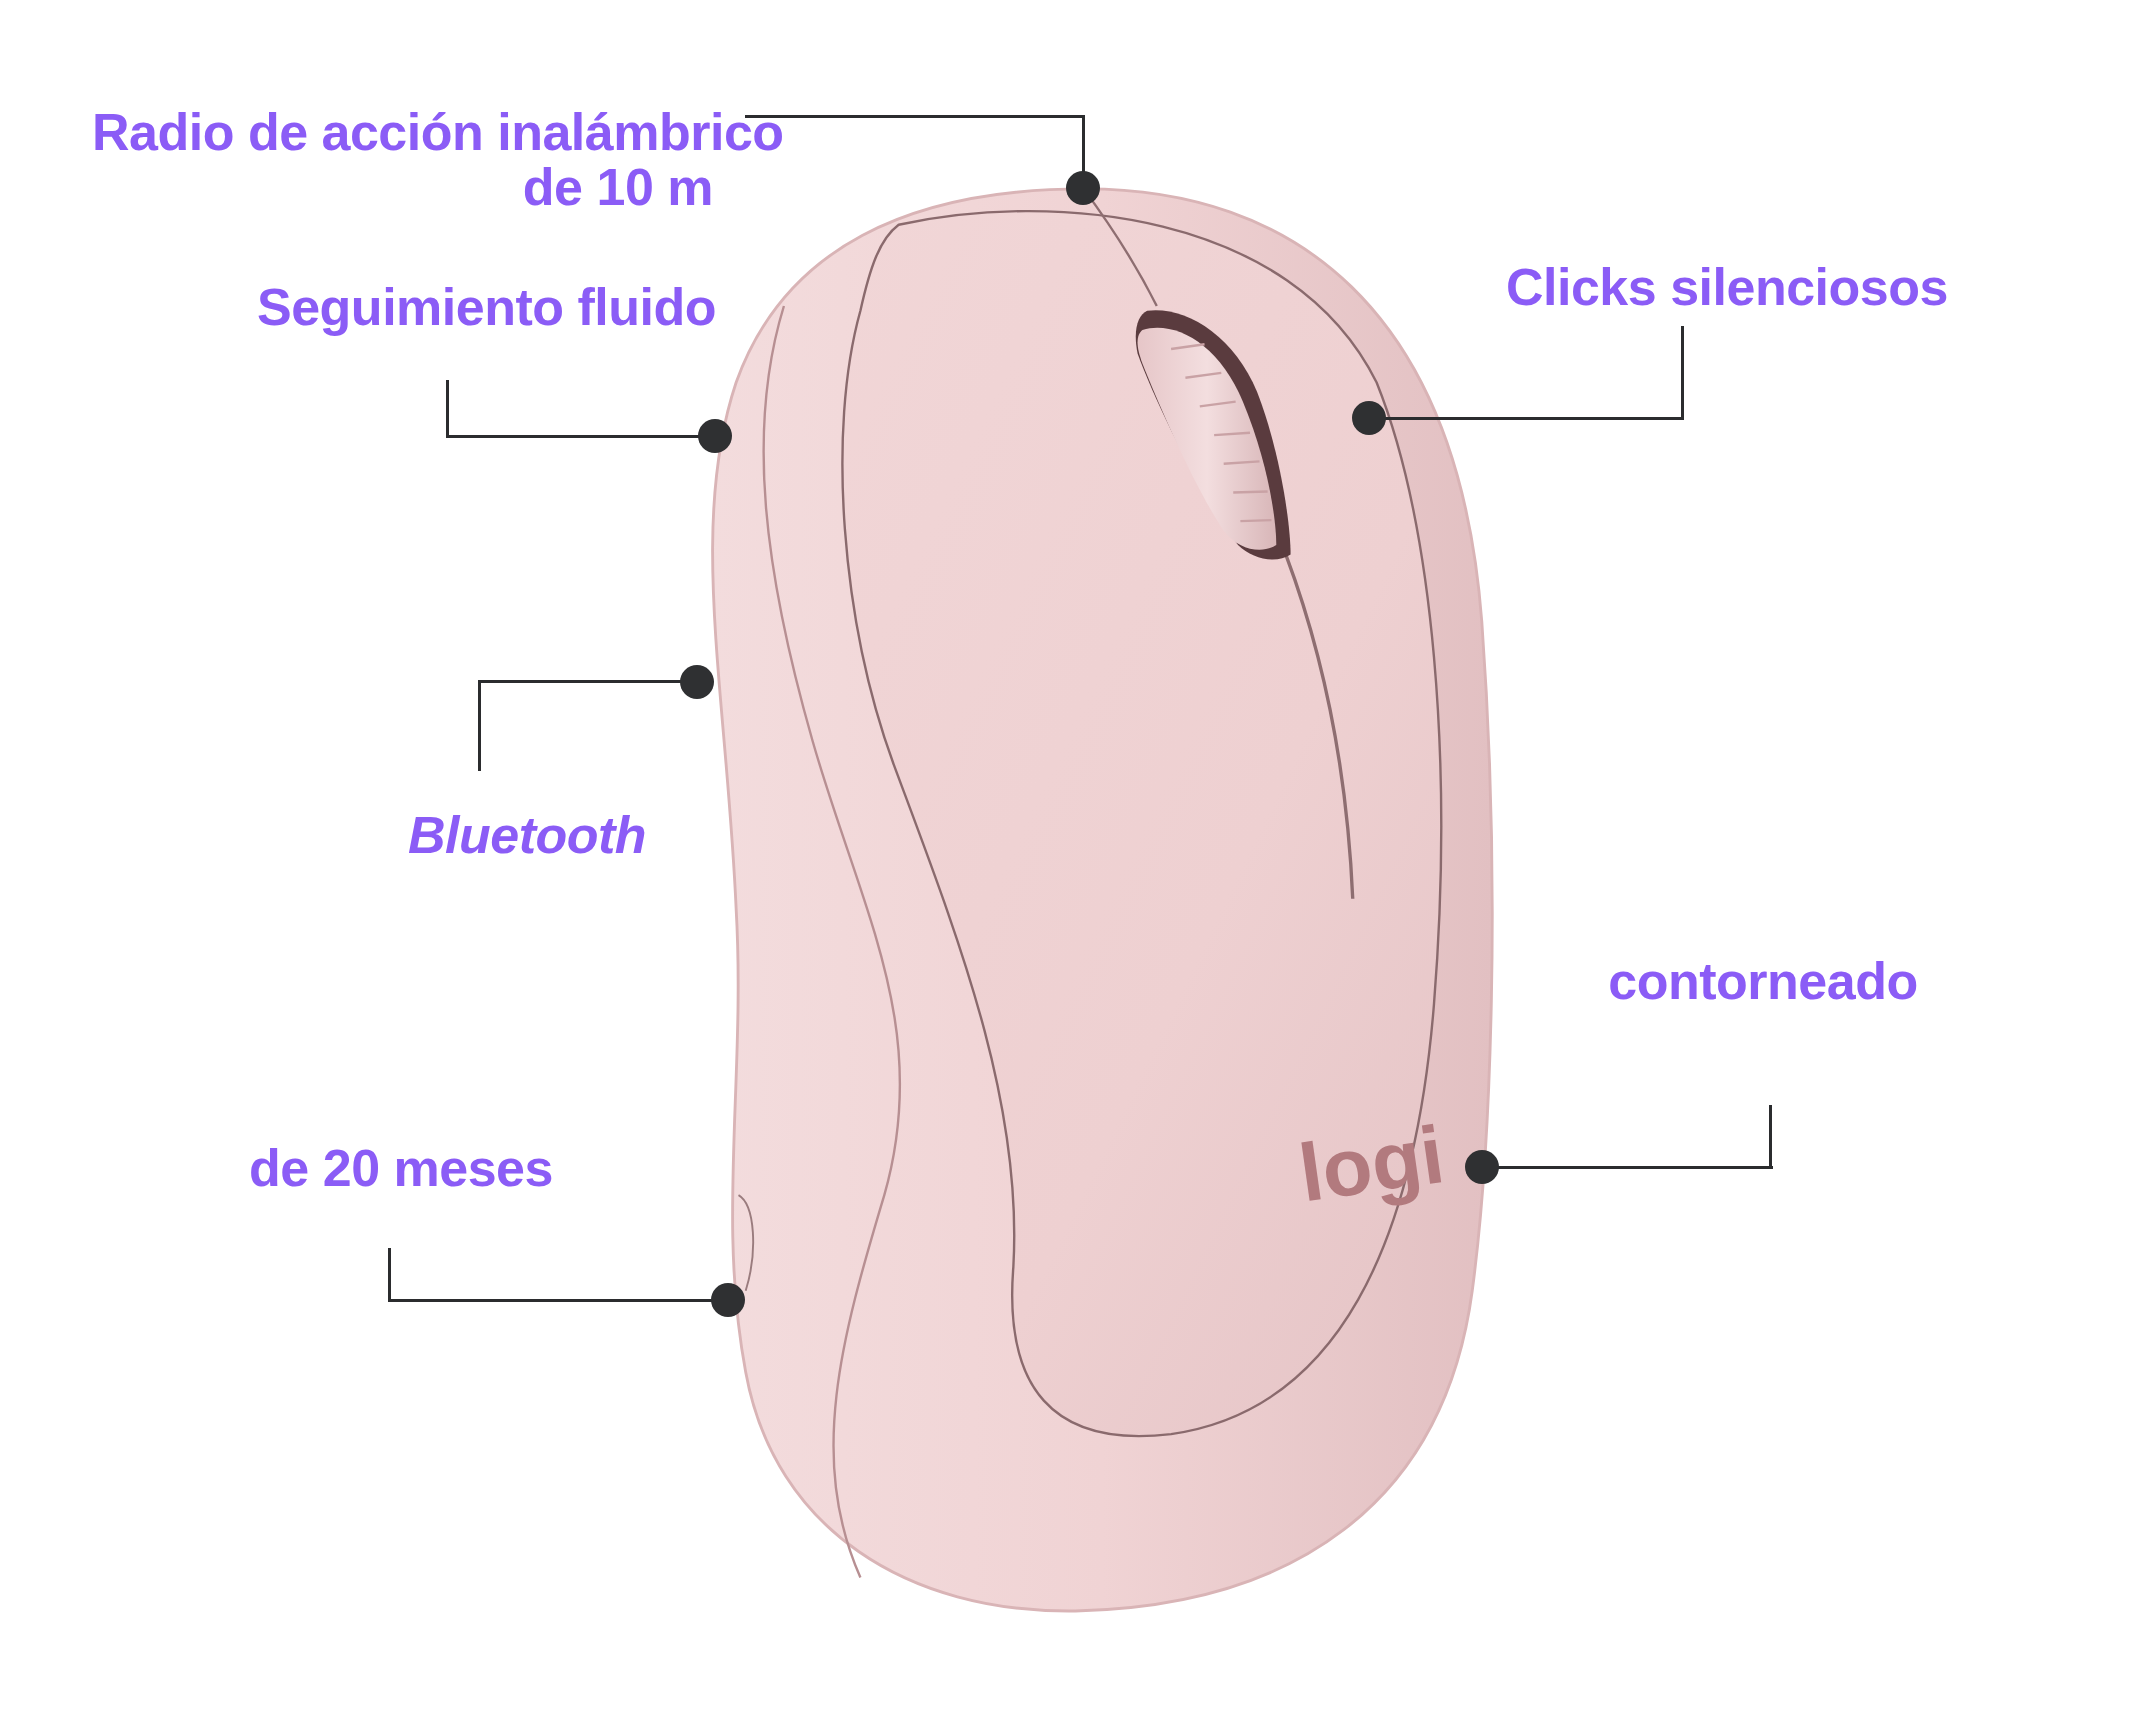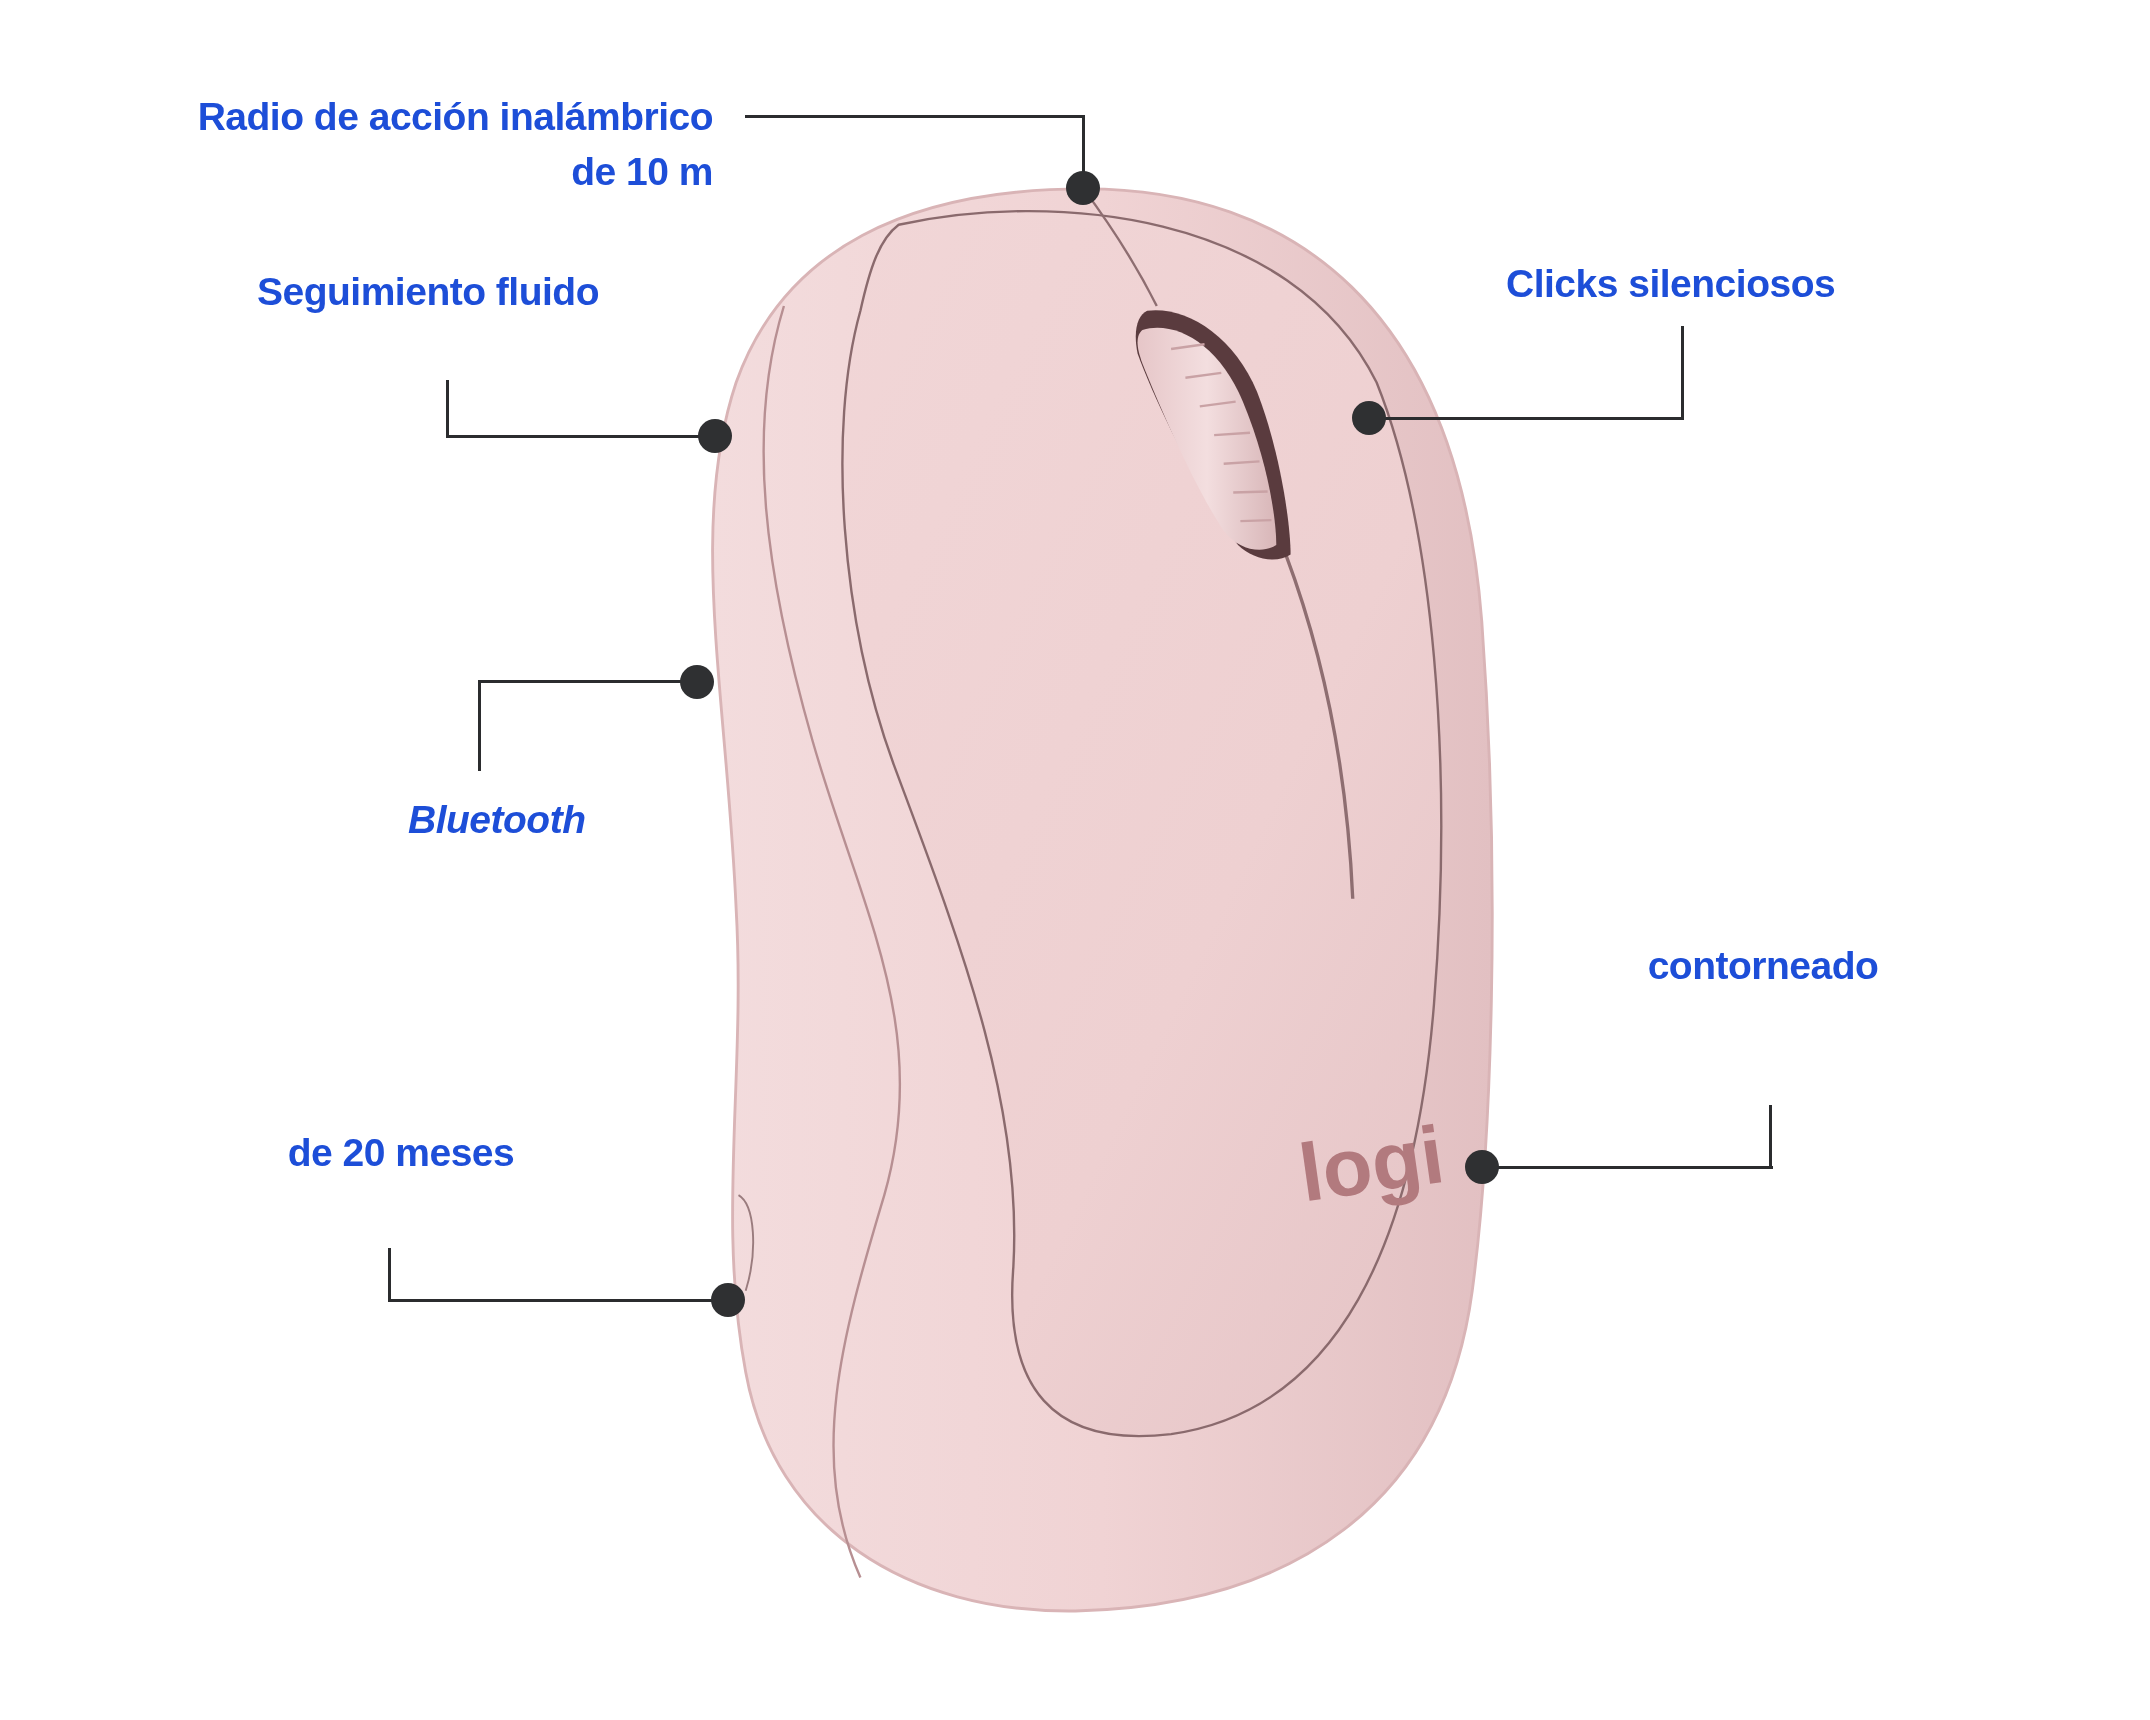--- a/index.html
+++ b/index.html
@@ -1,18 +1,18 @@
 <!DOCTYPE html>
 <html style="font-size:7.6px"><head>
 <meta charset="utf-8">
 <style>
   html, body { margin:0; padding:0; background:#ffffff; }
   body { width:2151px; height:1721px; position:relative; overflow:hidden; font-family:"Liberation Sans", "DejaVu Sans", sans-serif; }
   .canvas { position:absolute; left:0; top:0; width:2151px; height:1721px; }
-  .label { position:absolute; color:#1d4ed8; font-weight:bold; font-size:39px; line-height:55px; letter-spacing:-0.5px; white-space:nowrap; }
+  .label { position:absolute; color:#8b5cf6; font-weight:bold; font-size:52px; line-height:55px; letter-spacing:-0.5px; white-space:nowrap;margin-top:16px; }
   .label .ln { display:block; }
   .right { text-align:right; }
   .center { text-align:center; }
   .left { text-align:right; }
   .leader { position:absolute; background:#2b2c2e; }
   .dot { position:absolute; width:34px; height:34px; border-radius:50%; background:#2f3032; transform:translate(-17px,-17px); }
   svg.mouse { position:absolute; left:0; top:0; }
 </style>
 </head>
 <body>
@@ -87,21 +87,21 @@
   <div class="leader" style="left:1082px; top:115px; width:2.9px; height:73px;"></div>
   <div class="dot" style="left:1083px; top:188px;"></div>
 
   <div class="label left" style="left:257px; top:264px;">
     <span class="ln">Seguimiento fluido</span>
   </div>
   <div class="leader" style="left:446px; top:380px; width:2.9px; height:58px;"></div>
   <div class="leader" style="left:446px; top:435px; width:269px; height:2.9px;"></div>
   <div class="dot" style="left:715px; top:436px;"></div>
 
-  <div class="label left" style="left:1506px; top:256px;">
+  <div class="label left" style="left:1506px; top:244px;">
     <span class="ln">Clicks silenciosos</span>
   </div>
   <div class="leader" style="left:1681px; top:326px; width:2.9px; height:93px;"></div>
   <div class="leader" style="left:1369px; top:417px; width:315px; height:2.9px;"></div>
   <div class="dot" style="left:1369px; top:418px;"></div>
 
   <div class="label left" style="left:408px; top:792px;font-style:italic;">
     <span class="ln">Bluetooth</span>
   </div>
   <div class="leader" style="left:478px; top:680px; width:218px; height:2.9px;"></div>

